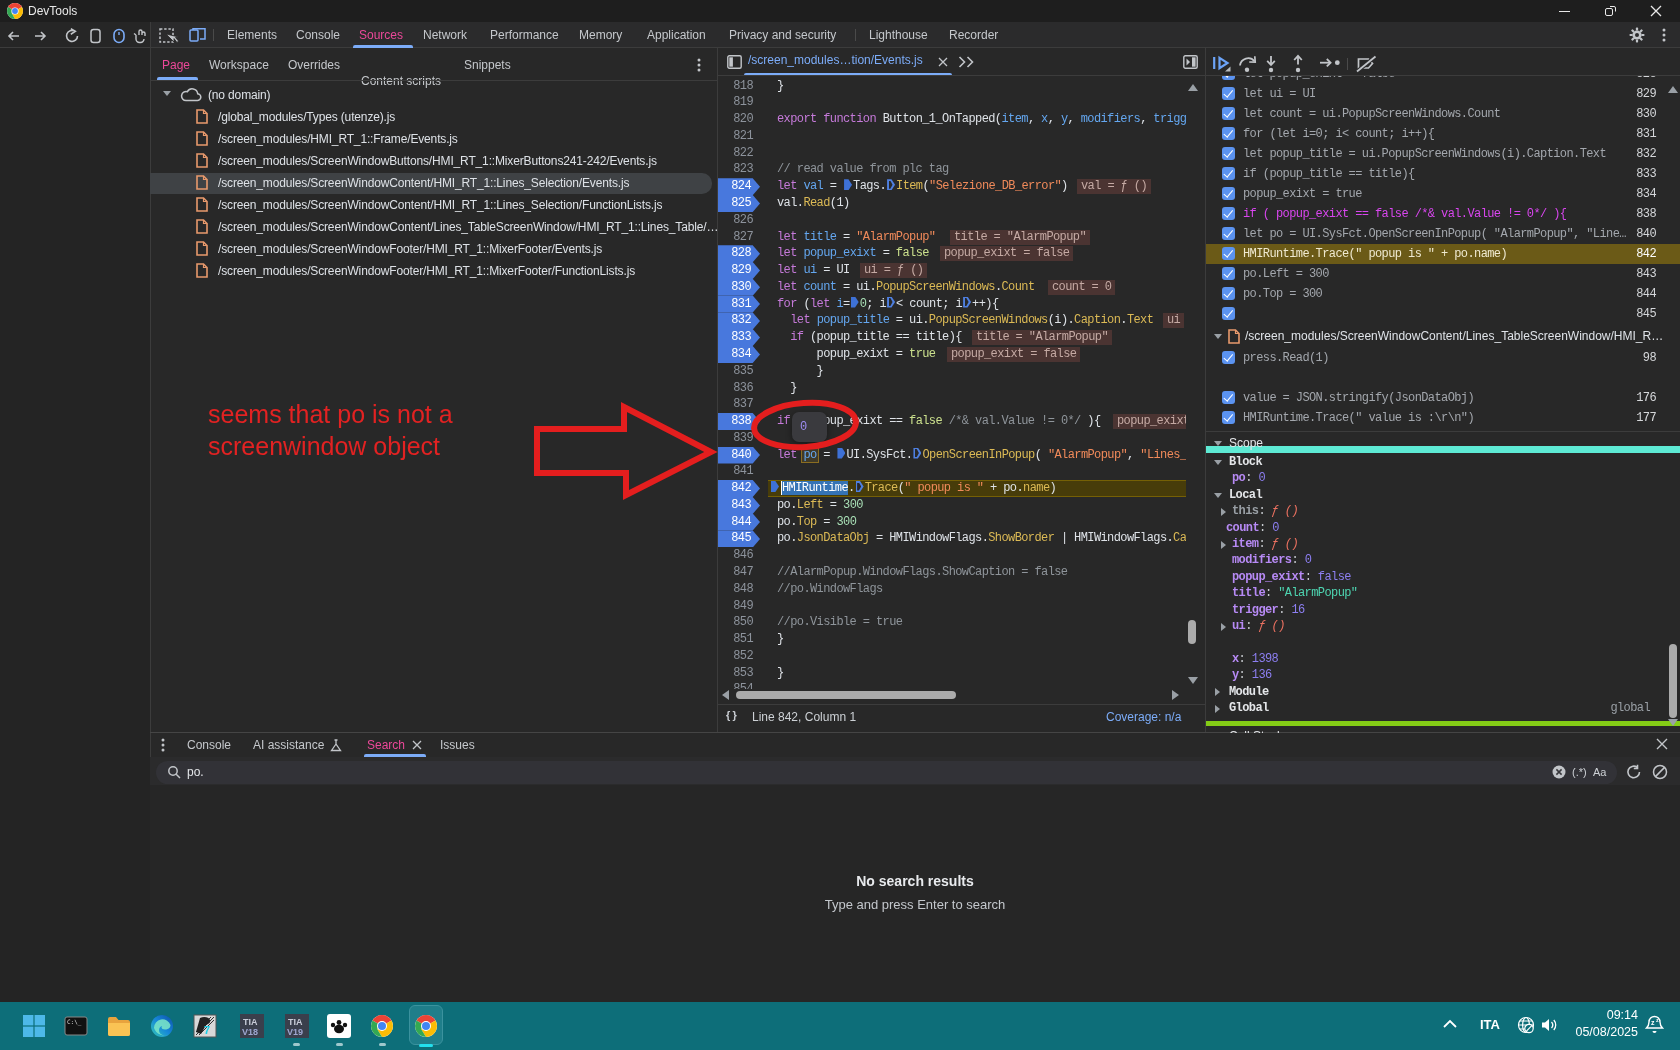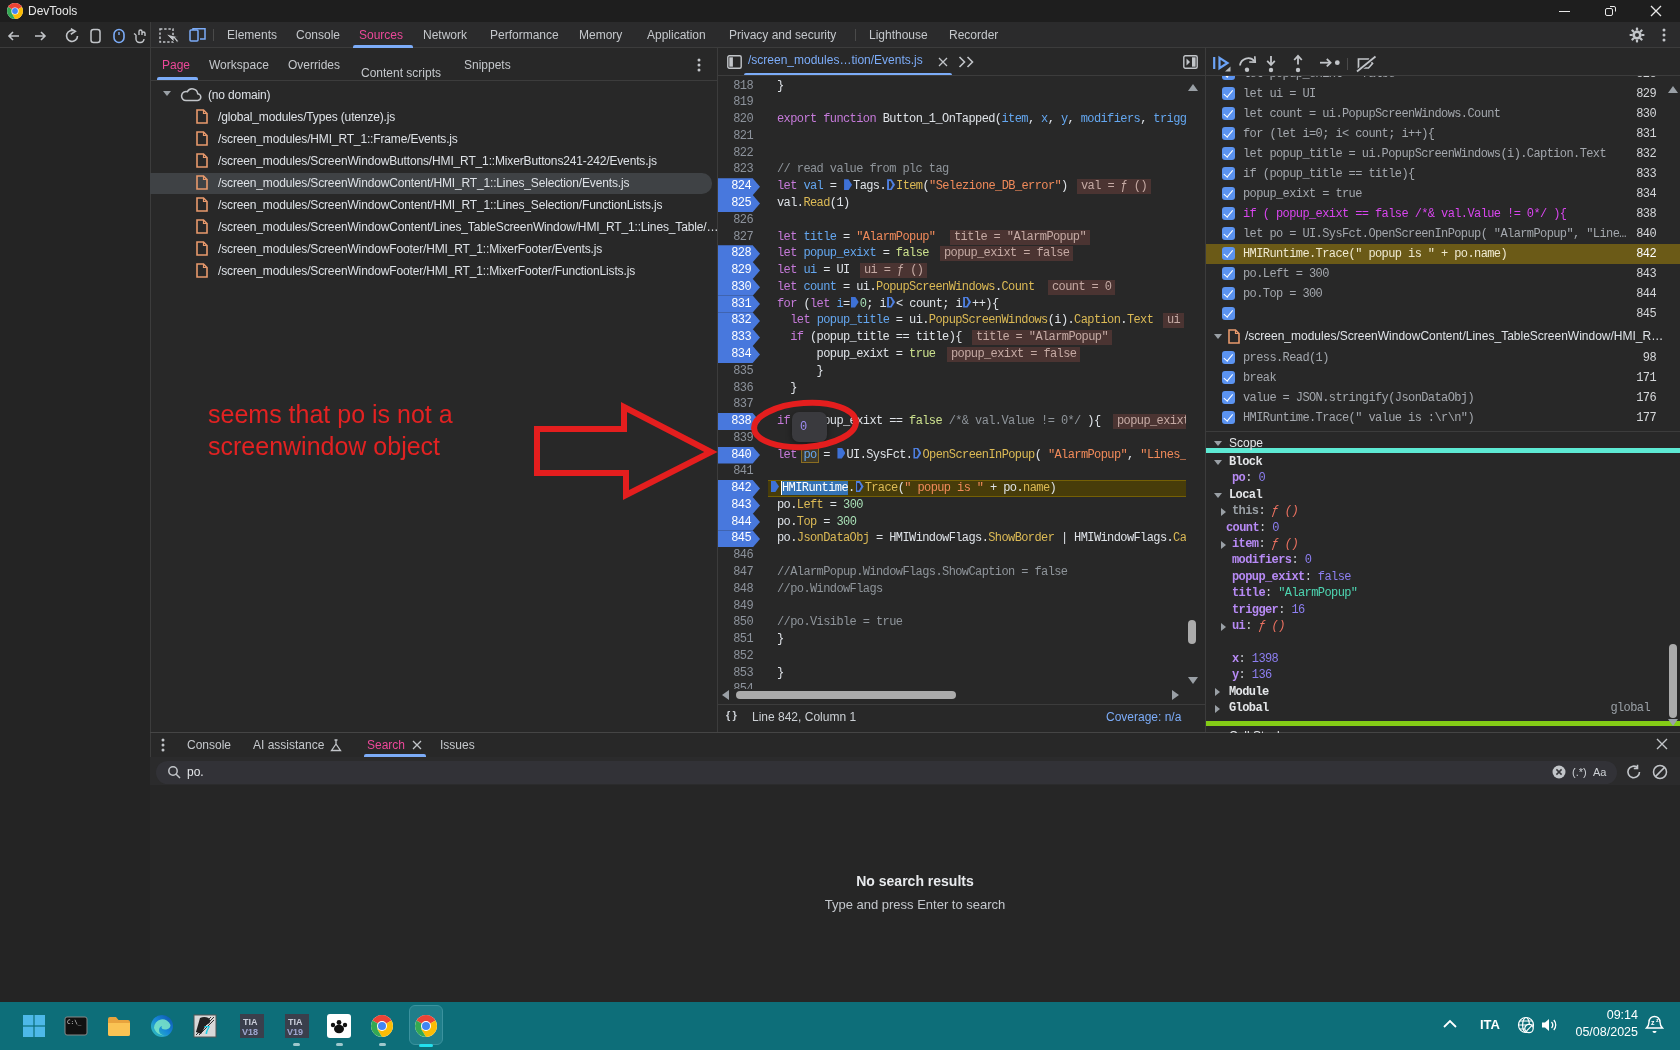--- a/index.html
+++ b/index.html
@@ -126,21 +126,21 @@
 <circle cx="8" cy="8" r="2" fill="#2b2b2c"></circle>
   </svg>
 <svg class="abs" style="left:1662px;top:28px" width="4" height="14" viewBox="0 0 4 14">
 <circle cx="2" cy="2" r="1.5" fill="#c2c5c9"></circle>
     <circle cx="2" cy="7" r="1.5" fill="#c2c5c9"></circle>
     <circle cx="2" cy="12" r="1.5" fill="#c2c5c9"></circle>
   </svg>
 <div class="tab sel" style="left:162px;top:52px;height:26px;line-height:26px">Page</div>
 <div class="tab" style="left:209px;top:52px;height:26px;line-height:26px">Workspace</div>
 <div class="tab" style="left:288px;top:52px;height:26px;line-height:26px">Overrides</div>
-<div class="tab" style="left:361px;top:60px;height:26px;line-height:26px">Content scripts</div>
+<div class="tab" style="left:361px;top:68px;height:26px;line-height:26px">Content scripts</div>
 <div class="tab" style="left:464px;top:52px;height:26px;line-height:26px">Snippets</div>
 <div class="underline" style="left:157px;top:77px;width:41px"></div>
 <svg class="abs" style="left:697px;top:58px" width="4" height="14" viewBox="0 0 4 14">
 <circle cx="2" cy="2" r="1.5" fill="#c2c5c9"></circle>
     <circle cx="2" cy="7" r="1.5" fill="#c2c5c9"></circle>
     <circle cx="2" cy="12" r="1.5" fill="#c2c5c9"></circle>
   </svg>
 <div class="abs" style="left:151px;top:80px;width:566px;height:1px;background:#3c3c3c"></div>
 <div class="abs" style="left:150px;top:81px;width:567px;height:652px;overflow:hidden">
     <div class="abs" style="left:-150px;top:-81px;width:1680px;height:1050px">
@@ -413,36 +413,31 @@
 <path d="M1 1 H7.5 L11 4.5 V14 H1 Z" fill="none" stroke="#e8996c" stroke-width="1.6"></path>
 <path d="M7.5 1 V4.5 H11" fill="none" stroke="#e8996c" stroke-width="1.2"></path>
       </svg>
       <span class="abs" style="left:39px;font-size:12px;color:#dfe3e8;white-space:nowrap">/screen_modules/ScreenWindowContent/Lines_TableScreenWindow/HMI_R…</span>
     </div>
 <div class="bprow" style="top:272px">
       <span class="cb"></span>
       <span class="bptx">press.Read(1)</span>
       <span class="bpno">98</span>
     </div>
-<div class="bprow" style="top:292px">
-      <span class="cb"></span>
-      <span class="bptx">break</span>
-      <span class="bpno">171</span>
-    </div>
 <div class="bprow" style="top:312px">
       <span class="cb"></span>
       <span class="bptx">value = JSON.stringify(JsonDataObj)</span>
       <span class="bpno">176</span>
     </div>
 <div class="bprow" style="top:332px">
       <span class="cb"></span>
       <span class="bptx">HMIRuntime.Trace(" value is :\r\n")</span>
       <span class="bpno">177</span>
     </div>
-<div class="abs" style="left:0;top:355px;width:474px;height:22px;line-height:22px;border-top:1px solid #3c3c3c;border-bottom:5px solid #5eead4">
+<div class="abs" style="left:0;top:355px;width:474px;height:22px;line-height:22px;border-top:1px solid #3c3c3c;border-bottom:7px solid #5eead4">
       <span class="trid" style="position:absolute;left:8px;top:9px"></span>
       <span class="abs" style="left:23px;font-size:12px;color:#e4e6e9">Scope</span>
     </div>
 <div class="srow" style="top:378.0px"><span class="trid" style="position:absolute;left:8px;top:6px"></span><span class="abs" style="left:23px;color:#e4e6e9;font-weight:bold">Block</span></div>
 <div class="srow" style="top:394.4px"><span class="abs" style="left:26px;color:#c9cdd2"><span class="pn">po</span>: <span class="pv">0</span></span></div>
 <div class="srow" style="top:410.8px"><span class="trid" style="position:absolute;left:8px;top:6px"></span><span class="abs" style="left:23px;color:#e4e6e9;font-weight:bold">Local</span></div>
 <div class="srow" style="top:427.2px"><span class="tri" style="position:absolute;left:15px;top:4.5px"></span><span class="abs" style="left:26px;color:#c9cdd2"><span style="color:#9aa0a6;font-weight:bold">this</span>: <span class="pf">ƒ ()</span></span></div>
 <div class="srow" style="top:443.6px"><span class="abs" style="left:20px;color:#c9cdd2"><span class="pn">count</span>: <span class="pv">0</span></span></div>
 <div class="srow" style="top:460.0px"><span class="tri" style="position:absolute;left:15px;top:4.5px"></span><span class="abs" style="left:26px;color:#c9cdd2"><span class="pn">item</span>: <span class="pf">ƒ ()</span></span></div>
 <div class="srow" style="top:476.4px"><span class="abs" style="left:26px;color:#c9cdd2"><span class="pn">modifiers</span>: <span class="pv">0</span></span></div>

